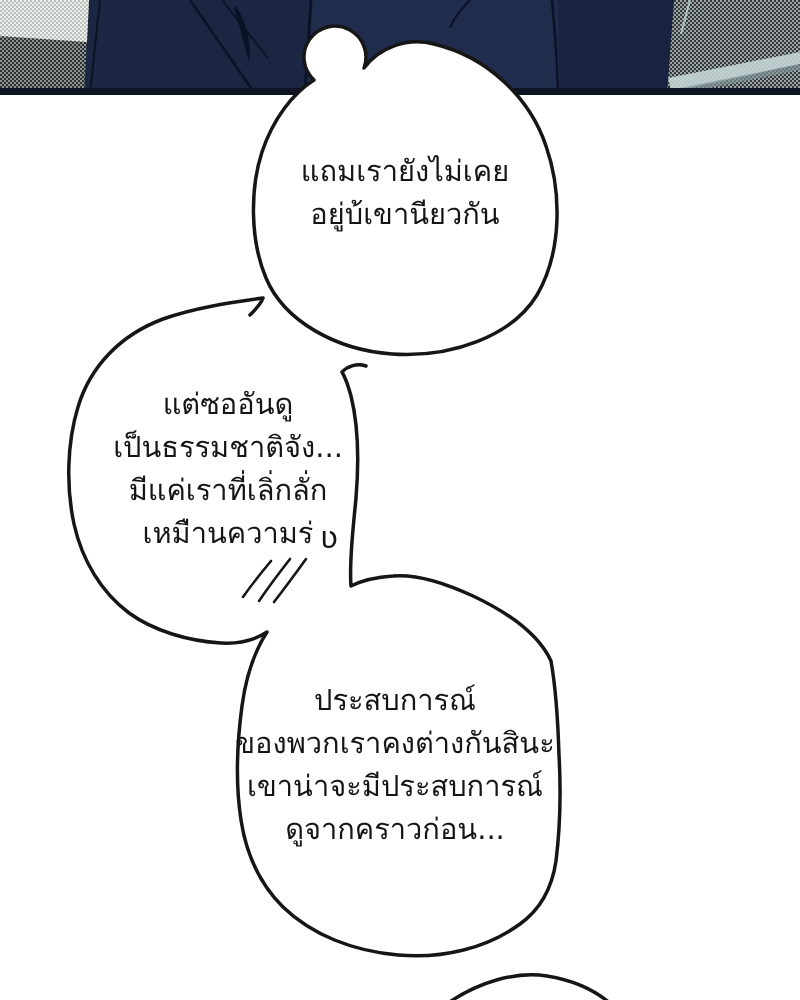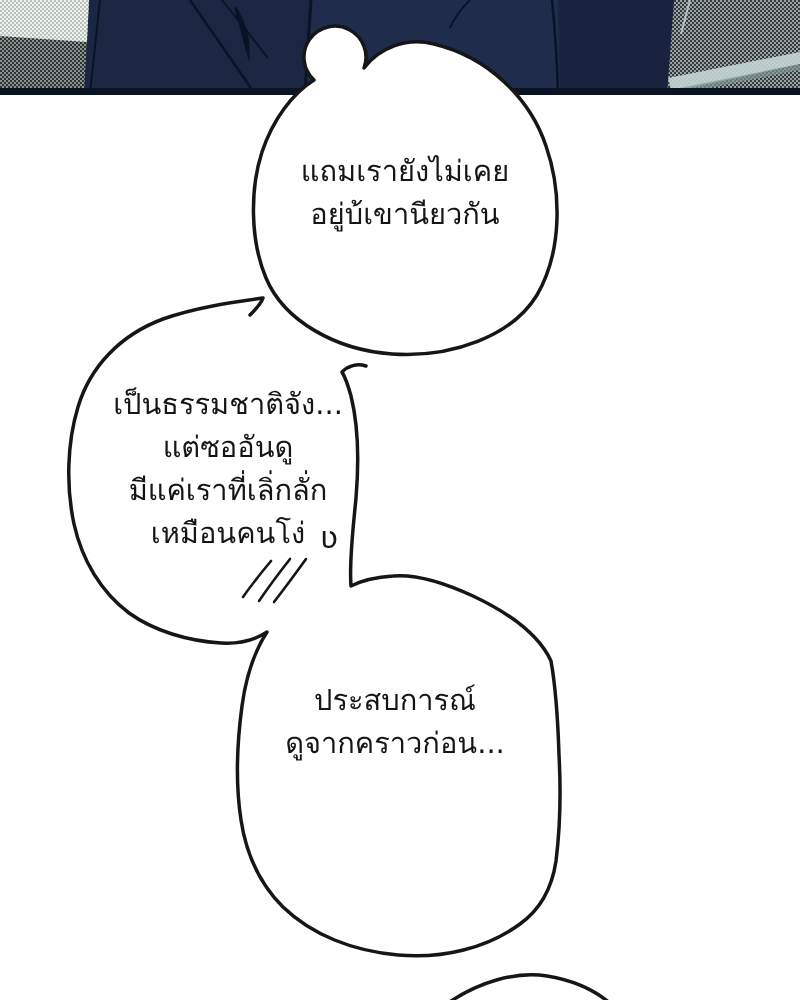--- a/index.html
+++ b/index.html
@@ -112,26 +112,28 @@
 
     <path d="M 444 1006 C 478 981 518 971 547 976 C 577 981 601 993 617 1010" fill="none" stroke="#161616" stroke-width="3.5" stroke-linecap="round"></path>
   </svg>
 
   <div class="bubble-text" id="bt1">
     <span class="ln">แถมเรายังไม่เคย</span>
     <span class="ln">อยู่บ้เขานียวกัน</span>
   </div>
 
   <div class="bubble-text" id="bt2">
+    <span class="ln">แต่ซออันดู</span>
     <span class="ln">เป็นธรรมชาติจัง...</span>
-    <span class="ln">แต่ซออันดู</span>
     <span class="ln">มีแค่เราที่เลิ่กลั่ก</span>
-    <span class="ln">เหมือนคนโง่</span>
+    <span class="ln">เหมืานความร่</span>
   </div>
 
   <div class="bubble-text" id="bt3">
     <span class="ln">ประสบการณ์</span>
+    <span class="ln">ของพวกเราคงต่างกันสินะ</span>
+    <span class="ln">เขาน่าจะมีประสบการณ์</span>
     <span class="ln">ดูจากคราวก่อน...</span>
   </div>
 
   <span class="flutter">ʋ</span>
 
 </div>
 
 </body></html>

